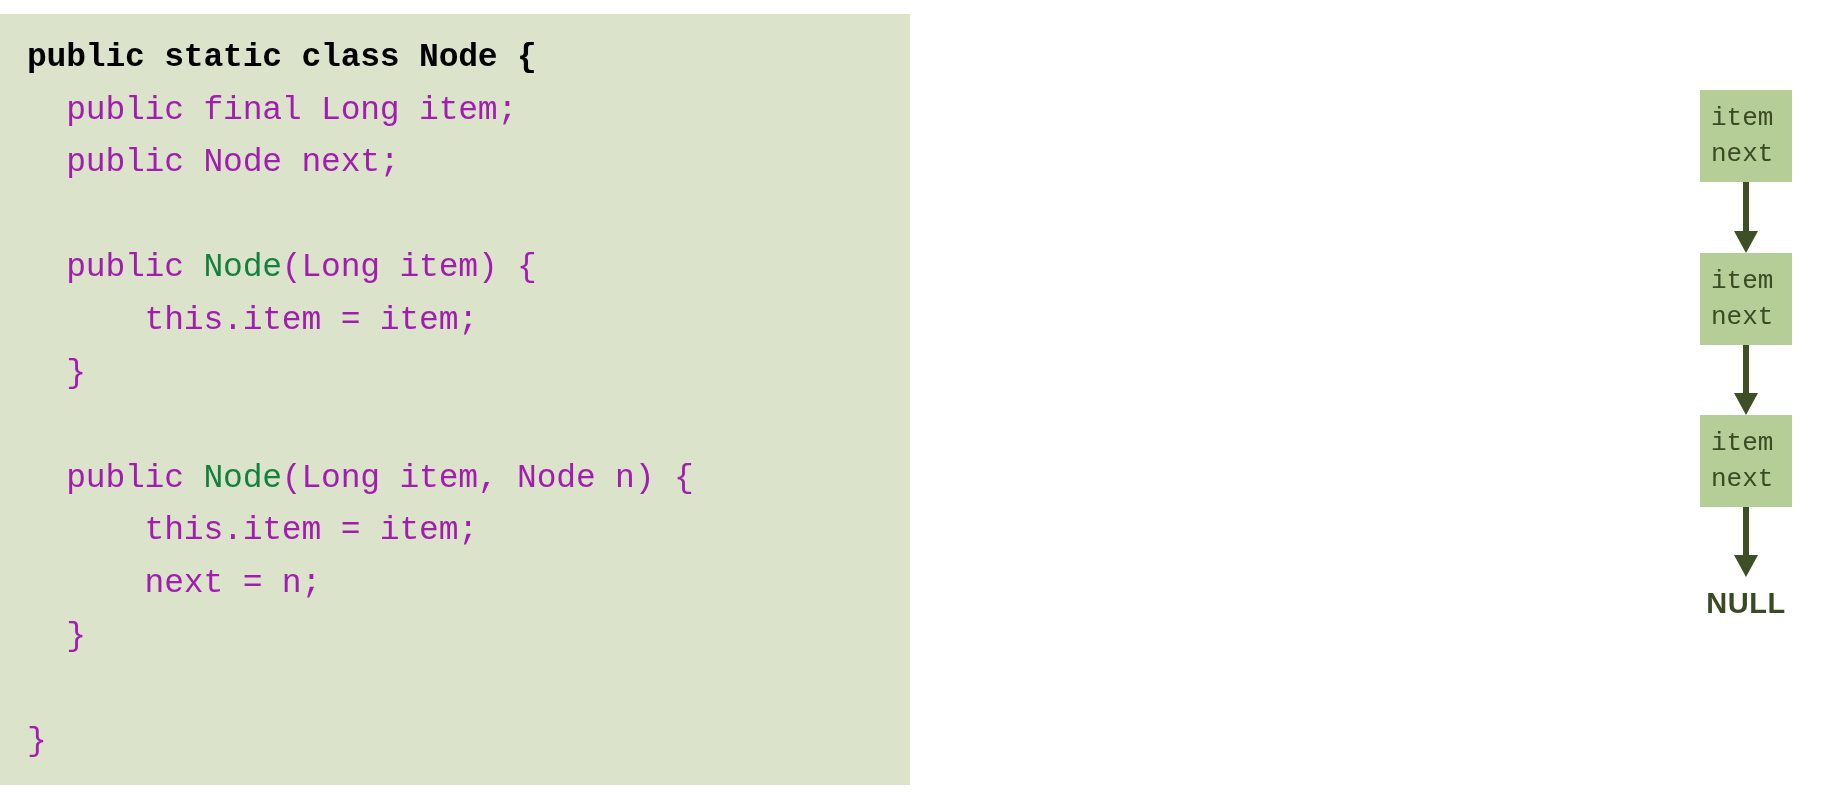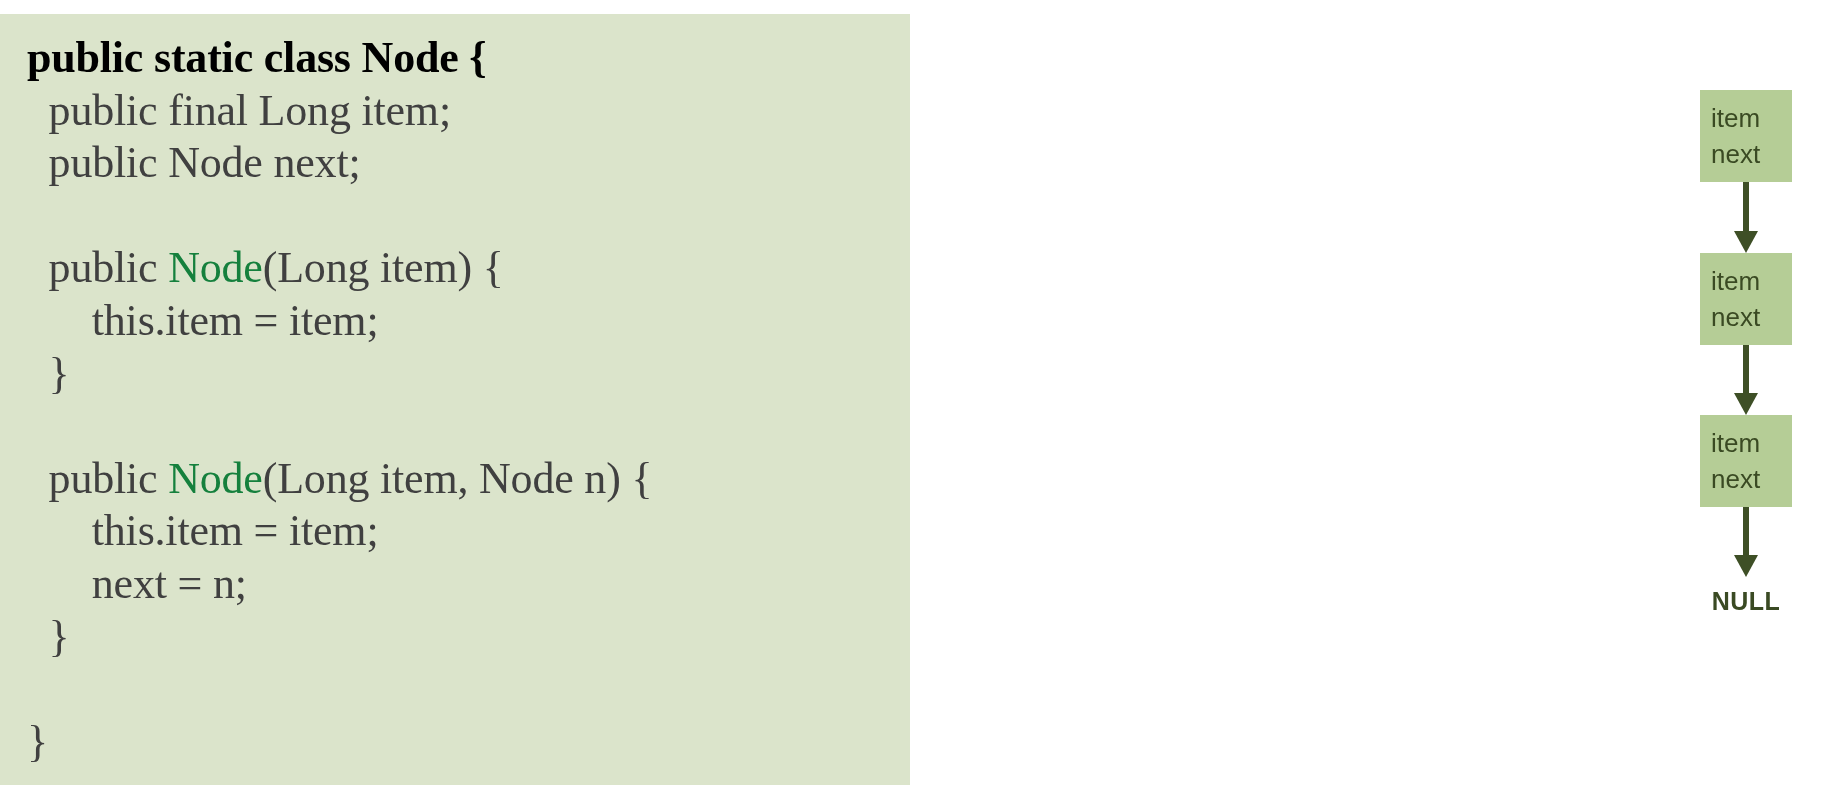--- a/index.html
+++ b/index.html
@@ -20,43 +20,43 @@
     position: absolute;
     left: 0px;
     top: 14px;
     width: 910px;
     height: 771px;
     background: #dbe4cb;
     box-sizing: border-box;
     padding: 18px 0 0 27px;
   }
   #code-listing {
-    font-family: Liberation Serif, serif;
-    font-size: 44px;
+    font-family: Liberation Mono, monospace;
+    font-size: 33px;
     line-height: 52.6px;
     color: #1a1a1a;
     white-space: pre;
     letter-spacing: -0.2px;
   }
   .code-line {
     white-space: pre;
     min-height: 52.6px;
   }
   .code-line.blank {
     min-height: 52.6px;
   }
   .tok-kw-decl {
     font-weight: bold;
     color: #000000;
   }
   .tok-type {
     color: #15803d;
   }
   .tok-plain {
-    color: #404040;
+    color: #a21caf;
   }
 
   
   #list-diagram {
     position: absolute;
     left: 1700px;
     top: 90px;
     width: 100px;
     height: 540px;
   }
@@ -67,21 +67,21 @@
     height: 92px;
     background: #b5cd96;
     display: flex;
     flex-direction: column;
     align-items: flex-start;
     justify-content: center;
     box-sizing: border-box;
     padding-left: 11px;
   }
   .node-field {
-    font-family: Liberation Sans, sans-serif;
+    font-family: Liberation Mono, monospace;
     font-size: 26px;
     line-height: 36px;
     color: #3a4a23;
   }
   .arrow {
     position: absolute;
     left: 43px;
     width: 6px;
   }
   .arrow-shaft {
@@ -99,21 +99,21 @@
     border-left: 12px solid transparent;
     border-right: 12px solid transparent;
     border-top: 22px solid #3e4f26;
   }
   #null-label {
     position: absolute;
     left: 0px;
     width: 92px;
     text-align: center;
     font-family: "Liberation Sans", sans-serif;
-    font-size: 25px;
+    font-size: 29px;
     font-weight: bold;
     color: #3a4a23;
     letter-spacing: 0.5px;
   }
 </style>
 </head>
 <body>
 
 <div id="code-panel">
   <div id="code-listing"><div class="code-line"><span class="tok-kw-decl">public static class Node {</span></div><div class="code-line"><span class="tok-plain">  public final Long item;</span></div><div class="code-line"><span class="tok-plain">  public Node next;</span></div><div class="code-line blank">&nbsp;</div><div class="code-line"><span class="tok-plain">  public </span><span class="tok-type">Node</span><span class="tok-plain">(Long item) {</span></div><div class="code-line"><span class="tok-plain">      this.item = item;</span></div><div class="code-line"><span class="tok-plain">  }</span></div><div class="code-line blank">&nbsp;</div><div class="code-line"><span class="tok-plain">  public </span><span class="tok-type">Node</span><span class="tok-plain">(Long item, Node n) {</span></div><div class="code-line"><span class="tok-plain">      this.item = item;</span></div><div class="code-line"><span class="tok-plain">      next = n;</span></div><div class="code-line"><span class="tok-plain">  }</span></div><div class="code-line blank">&nbsp;</div><div class="code-line"><span class="tok-plain">}</span></div></div>

